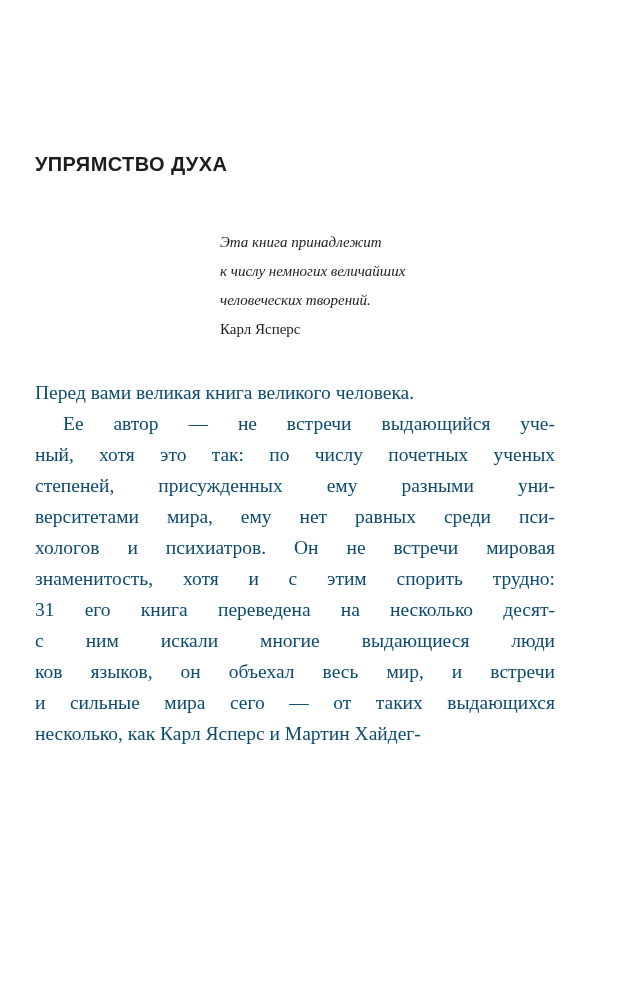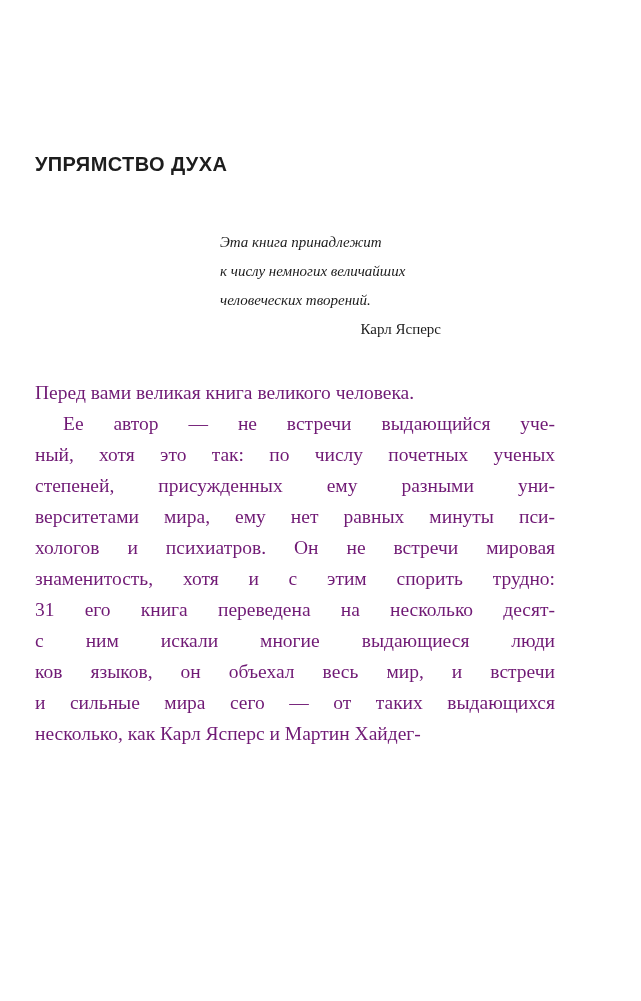--- a/index.html
+++ b/index.html
@@ -38,27 +38,26 @@
     line-height: 29px;
   }
   .epigraph.ep2 {
     margin-top: 8px;
   }
   .ep-line {
     white-space: nowrap;
   }
   .attribution {
     font-style: normal;
-    text-align: right;
   }
   .body-text {
     margin-top: 33px;
     font-size: 19.5px;
     line-height: 31px;
-    color: #701a75;
+    color: #0c4a6e;
   }
   .para2 .line {
     text-align: justify;
     text-align-last: justify;
   }
   .para1 .line {
     text-align: left;
     text-align-last: left;
   }
   .para2 .line:first-child {
@@ -93,21 +92,21 @@
   <div class="body-text">
 
     <div class="para para1">
         <div class="line">Перед вами великая книга великого человека.</div>
       </div>
 
     <div class="para para2">
         <div class="line">Ее автор — не встречи выдающийся уче-</div>
         <div class="line">ный, хотя это так: по числу почетных ученых</div>
         <div class="line">степеней, присужденных ему разными уни-</div>
-        <div class="line">верситетами мира, ему нет равных минуты пси-</div>
+        <div class="line">верситетами мира, ему нет равных среди пси-</div>
         <div class="line">хологов и психиатров. Он не встречи мировая</div>
         <div class="line">знаменитость, хотя и с этим спорить трудно:</div>
         <div class="line">31 его книга переведена на несколько десят-</div>
         <div class="line">с ним искали многие выдающиеся люди</div>
         <div class="line">ков языков, он объехал весь мир, и встречи</div>
         <div class="line">и сильные мира сего — от таких выдающихся</div>
         <div class="line">несколько, как Карл Ясперс и Мартин Хайдег-</div>
       </div>
 
   </div>

